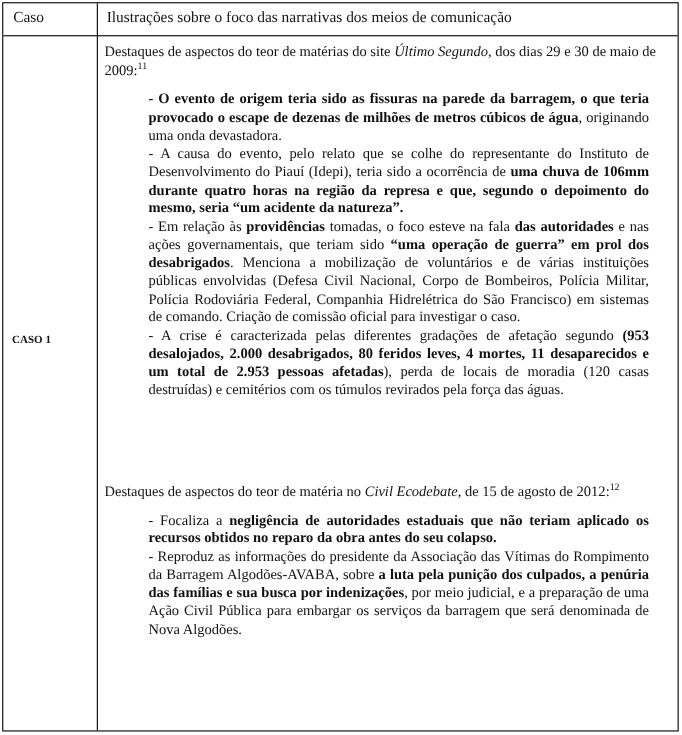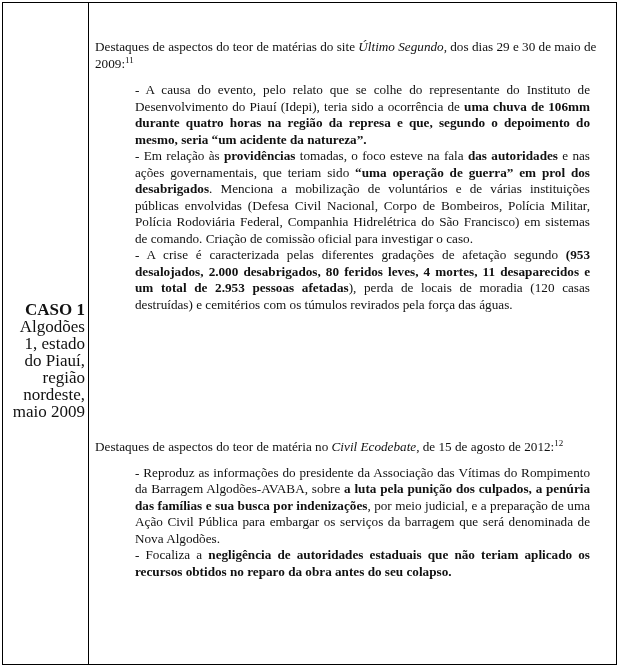--- a/index.html
+++ b/index.html
@@ -20,61 +20,65 @@
   }
   .vline { position: absolute; left: 85px; top: 0; bottom: 0; width: 1px; background: #000; }
   .hdr-case {
     position: absolute; left: 9px; top: 6px; font-size: 14px;
   }
   .hdr-ill {
     position: absolute; left: 94px; top: 6px; font-size: 14px;
   }
   .case-cell {
     position: absolute; left: 8px; top: 298px; width: 74px;
-    font-size: 17px; line-height: 17px; text-align: right;
+    font-size: 10px; line-height: 17px;
   }
   .case-title { font-weight: bold; }
   .col {
     position: absolute; left: 92px; width: 516px;
     font-size: 13.2px; line-height: 16.5px;
   }
   .intro { text-align: left; }
   .bullets {
     margin: 0; padding: 0 0 0 40px; width: 455px;
     text-align: justify;
   }
   .bullets p { margin: 0; }
   b { font-weight: bold; }
   i { font-style: italic; }
   sup { font-size: 9px; line-height: 0; }
 </style>
 </head>
 <body>
 
 <div class="tbl">
+  <div class="hdr">
+    <span class="hdr-case">Caso</span>
+    <span class="hdr-ill">Ilustrações sobre o foco das narrativas dos meios de comunicação</span>
+  </div>
   <div class="vline"></div>
 
   <div class="case-cell">
     <div class="case-title">CASO 1</div>
-    <div>Algodões 1, estado do Piauí, região nordeste, maio 2009</div>
   </div>
 
   <div class="col" style="top:36px;">
     <div class="intro">
       <span>Destaques de aspectos do teor de matérias do site </span><i>Último Segundo</i><span>, dos dias 29 e 30 de maio de 2009:</span><sup>11</sup>
     </div>
     <div class="bullets" style="margin-top:10px;">
+        <p><b>- O evento de origem teria sido as fissuras na parede da barragem, o que teria provocado o escape de dezenas de milhões de metros cúbicos de água</b><span>, originando uma onda devastadora.</span></p>
         <p><span>- A causa do evento, pelo relato que se colhe do representante do Instituto de Desenvolvimento do Piauí (Idepi), teria sido a ocorrência de </span><b>uma chuva de 106mm durante quatro horas na região da represa e que, segundo o depoimento do mesmo, seria “um acidente da natureza”.</b></p>
         <p><span>- Em relação às </span><b>providências</b><span> tomadas, o foco esteve na fala </span><b>das autoridades</b><span> e nas ações governamentais, que teriam sido </span><b>“uma operação de guerra” em prol dos desabrigados</b><span>. Menciona a mobilização de voluntários e de várias instituições públicas envolvidas (Defesa Civil Nacional, Corpo de Bombeiros, Polícia Militar, Polícia Rodoviária Federal, Companhia Hidrelétrica do São Francisco) em sistemas de comando. Criação de comissão oficial para investigar o caso.</span></p>
         <p><span>- A crise é caracterizada pelas diferentes gradações de afetação segundo </span><b>(953 desalojados, 2.000 desabrigados, 80 feridos leves, 4 mortes, 11 desaparecidos e um total de 2.953 pessoas afetadas</b><span>), perda de locais de moradia (120 casas destruídas) e cemitérios com os túmulos revirados pela força das águas.</span></p>
       </div>
   </div>
 
   <div class="col" style="top:436px;">
     <div class="intro">
       <span>Destaques de aspectos do teor de matéria no </span><i>Civil Ecodebate</i><span>, de 15 de agosto de 2012:</span><sup>12</sup>
     </div>
     <div class="bullets" style="margin-top:9px;">
+        <p><span>- Focaliza a </span><b>negligência de autoridades estaduais que não teriam aplicado os recursos obtidos no reparo da obra antes do seu colapso.</b></p>
         <p><span>- Reproduz as informações do presidente da Associação das Vítimas do Rompimento da Barragem Algodões-AVABA, sobre </span><b>a luta pela punição dos culpados, a penúria das famílias e sua busca por indenizações</b><span>, por meio judicial, e a preparação de uma Ação Civil Pública para embargar os serviços da barragem que será denominada de Nova Algodões.</span></p>
-        <p><span>- Focaliza a </span><b>negligência de autoridades estaduais que não teriam aplicado os recursos obtidos no reparo da obra antes do seu colapso.</b></p>
       </div>
   </div>
 </div>
 
 </body></html>

